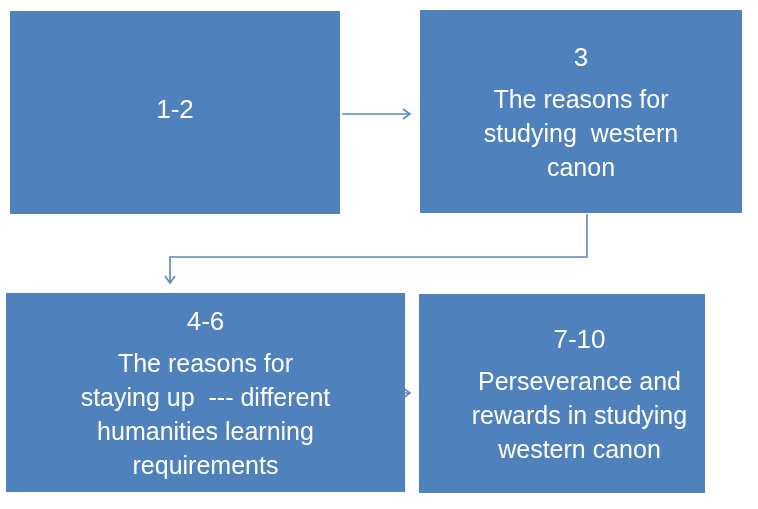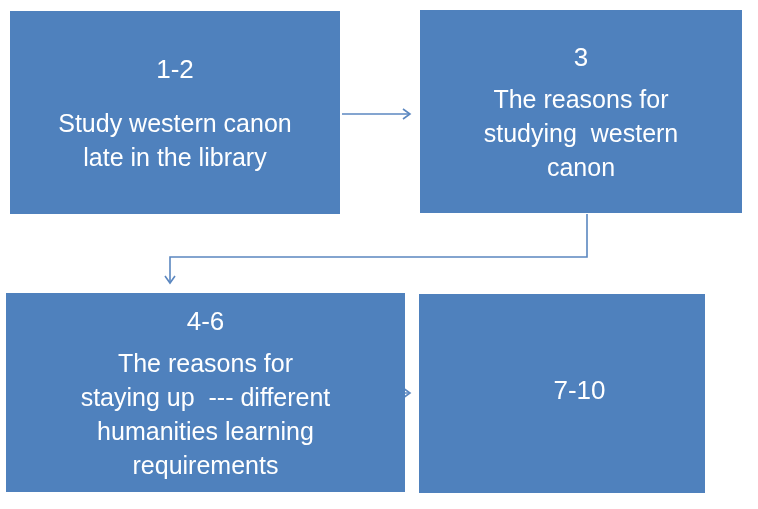--- a/index.html
+++ b/index.html
@@ -67,36 +67,37 @@
         <polyline points="4,1 11,6 4,11" class="connector-stroke"></polyline>
       </marker>
     </defs>
     <path d="M342,114 H410" class="connector-stroke" marker-end="url(#openArrow)"></path>
     <path d="M587,214 V257 H170 V283" class="connector-stroke" marker-end="url(#openArrow)"></path>
     <path d="M341,393 H410" class="connector-stroke" marker-end="url(#openArrow)"></path>
   </svg>
 
   <div class="box box1">
     <div class="heading">1-2</div>
-    <div class="body">Study western canon
-late in the library</div>
   </div>
 
   <div class="box box3">
     <div class="heading">3</div>
     <div class="body">The reasons for
 studying  western
 canon</div>
   </div>
 
   <div class="box box46">
     <div class="heading">4-6</div>
     <div class="body">The reasons for
 staying up  --- different
 humanities learning
 requirements</div>
   </div>
 
   <div class="box box710">
     <div class="heading">7-10</div>
+    <div class="body">Perseverance and
+rewards in studying
+western canon</div>
   </div>
 
 </div>
 
 </body></html>

